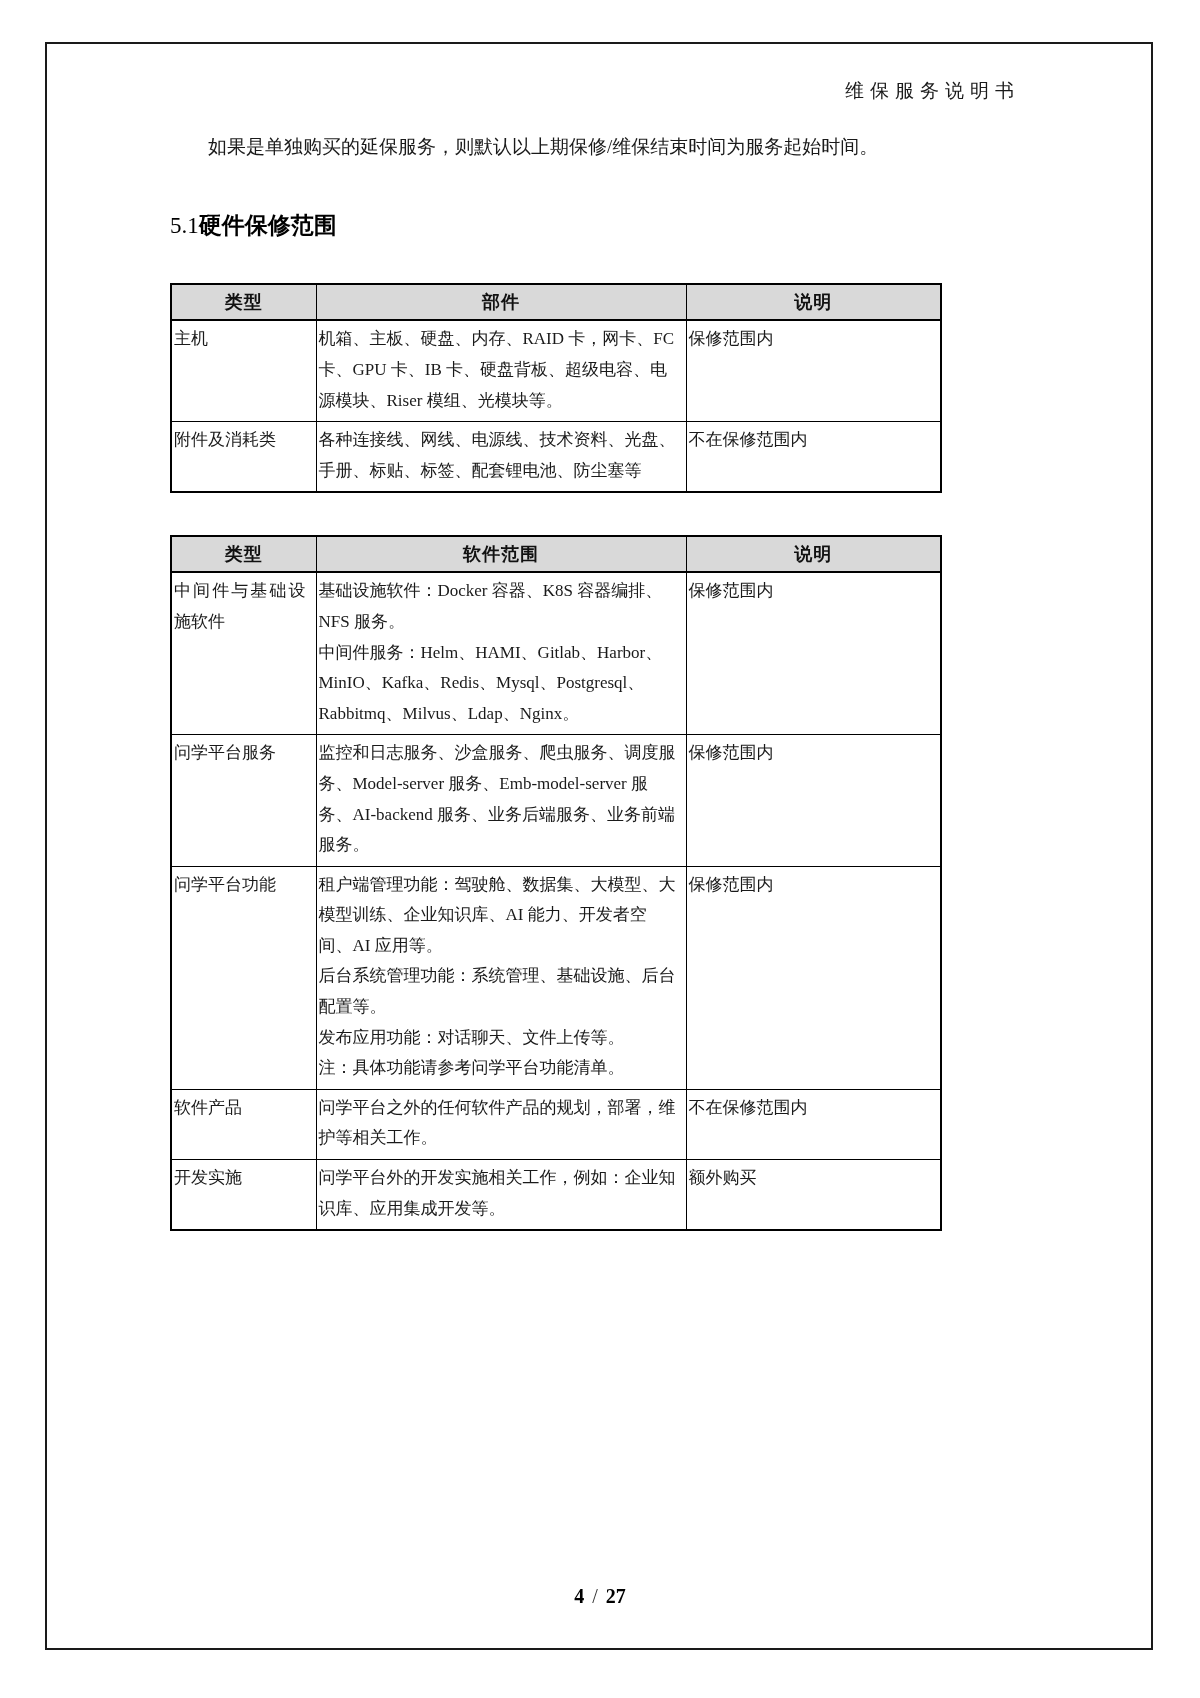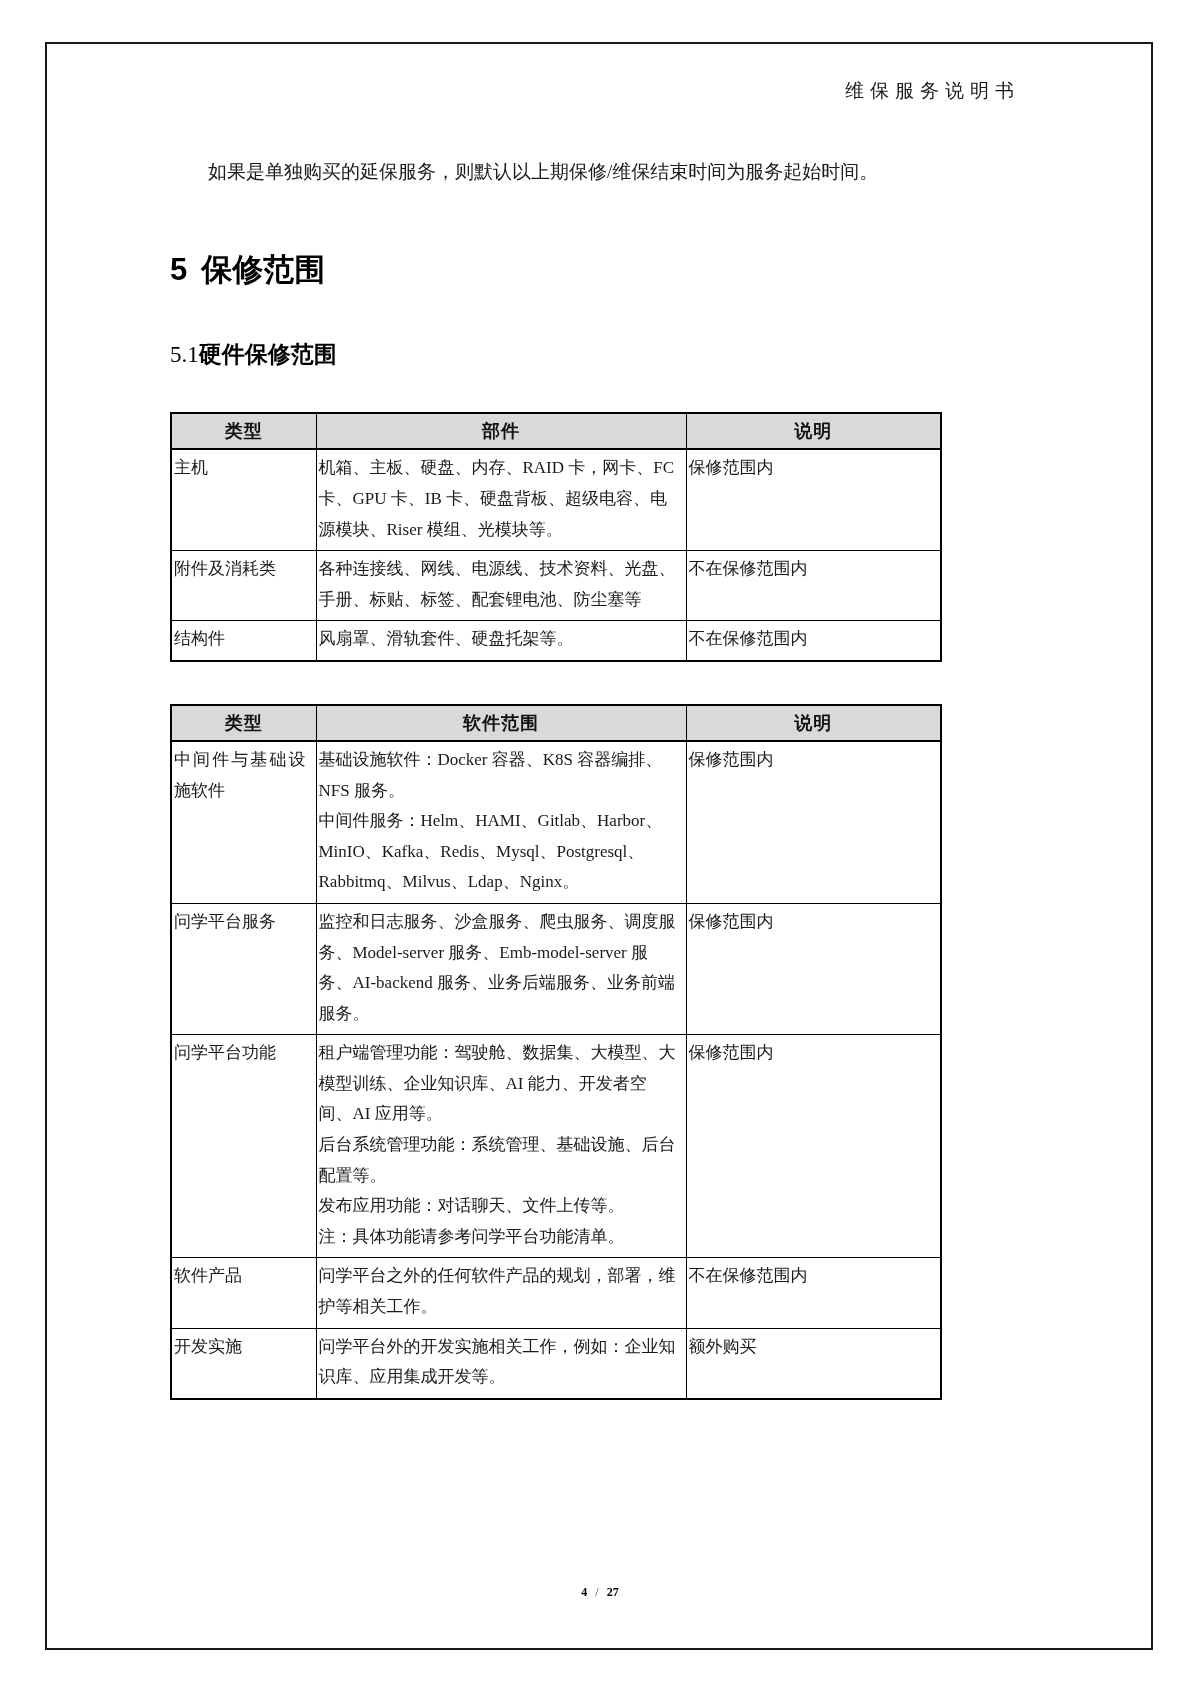--- a/index.html
+++ b/index.html
@@ -35,21 +35,21 @@
     width: 850px;
   }
   .doc-header {
     text-align: right;
     font-size: 19px;
     letter-spacing: 6px;
     margin-top: 36px;
     color: #1a1a1a;
   }
   .intro {
-    margin-top: 53px;
+    margin-top: 28px;
     font-size: 19px;
     line-height: 1.6;
     text-indent: 2em;
     color: #1a1a1a;
   }
   .h1 {
     margin-top: 62px;
     font-family: "Liberation Sans", "DejaVu Sans", sans-serif;
     font-weight: 700;
     font-size: 31px;
@@ -105,21 +105,21 @@
   }
   table.spec td:first-child {
     text-align: justify;
   }
   .footer {
     position: absolute;
     left: 0;
     top: 1585px;
     width: 1200px;
     text-align: center;
-    font-size: 12px;
+    font-size: 20px;
     font-weight: 700;
     color: #000;
   }
   .footer .sep {
     font-weight: 400;
     margin: 0 8px;
     color: #333;
   }
 </style>
 </head>
@@ -129,23 +129,20 @@
   <div class="page-border"></div>
 
   <div class="content">
 
     <div class="doc-header">
       <span>维保服务说明书</span>
     </div>
 
     <p class="intro">如果是单独购买的延保服务，则默认以上期保修/维保结束时间为服务起始时间。</p>
 
-    <div class="h1">
-      <span class="num">5</span><span>保修范围</span>
-    </div>
 
     <div class="h2 h2-first">
       <span class="num">5.1</span><span>硬件保修范围</span>
     </div>
 
     <table class="spec">
       <colgroup>
           <col class="c1">
           <col class="c2">
           <col class="c3">
@@ -161,25 +158,20 @@
           <tr>
             <td>主机</td>
             <td>机箱、主板、硬盘、内存、RAID 卡，网卡、FC 卡、GPU 卡、IB 卡、硬盘背板、超级电容、电源模块、Riser 模组、光模块等。</td>
             <td>保修范围内</td>
           </tr>
           <tr>
             <td>附件及消耗类</td>
             <td>各种连接线、网线、电源线、技术资料、光盘、手册、标贴、标签、配套锂电池、防尘塞等</td>
             <td>不在保修范围内</td>
           </tr>
-          <tr>
-            <td>结构件</td>
-            <td>风扇罩、滑轨套件、硬盘托架等。</td>
-            <td>不在保修范围内</td>
-          </tr>
         </tbody>
       </table>
 
 
     <table class="spec">
       <colgroup>
           <col class="c1">
           <col class="c2">
           <col class="c3">
         </colgroup>

